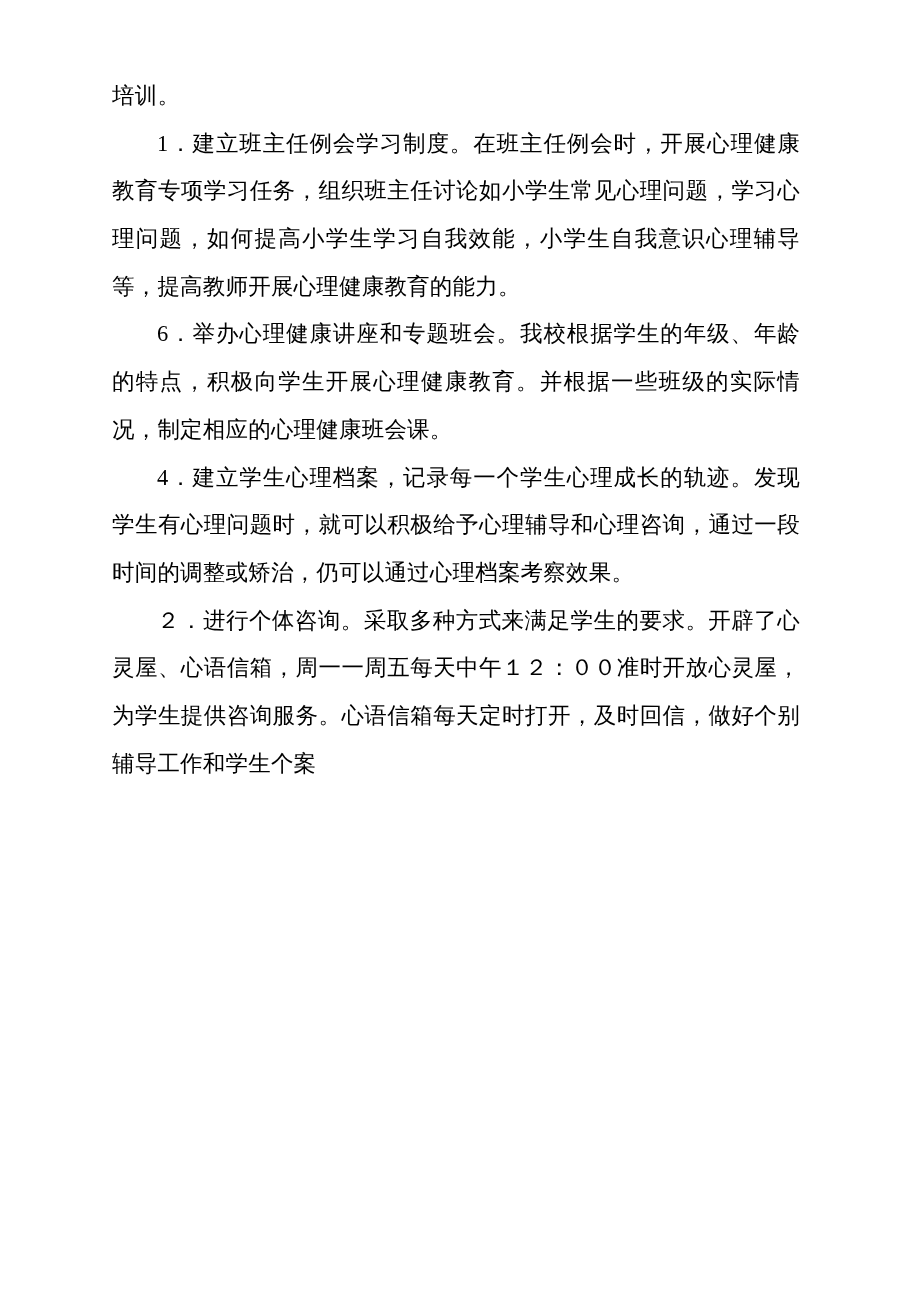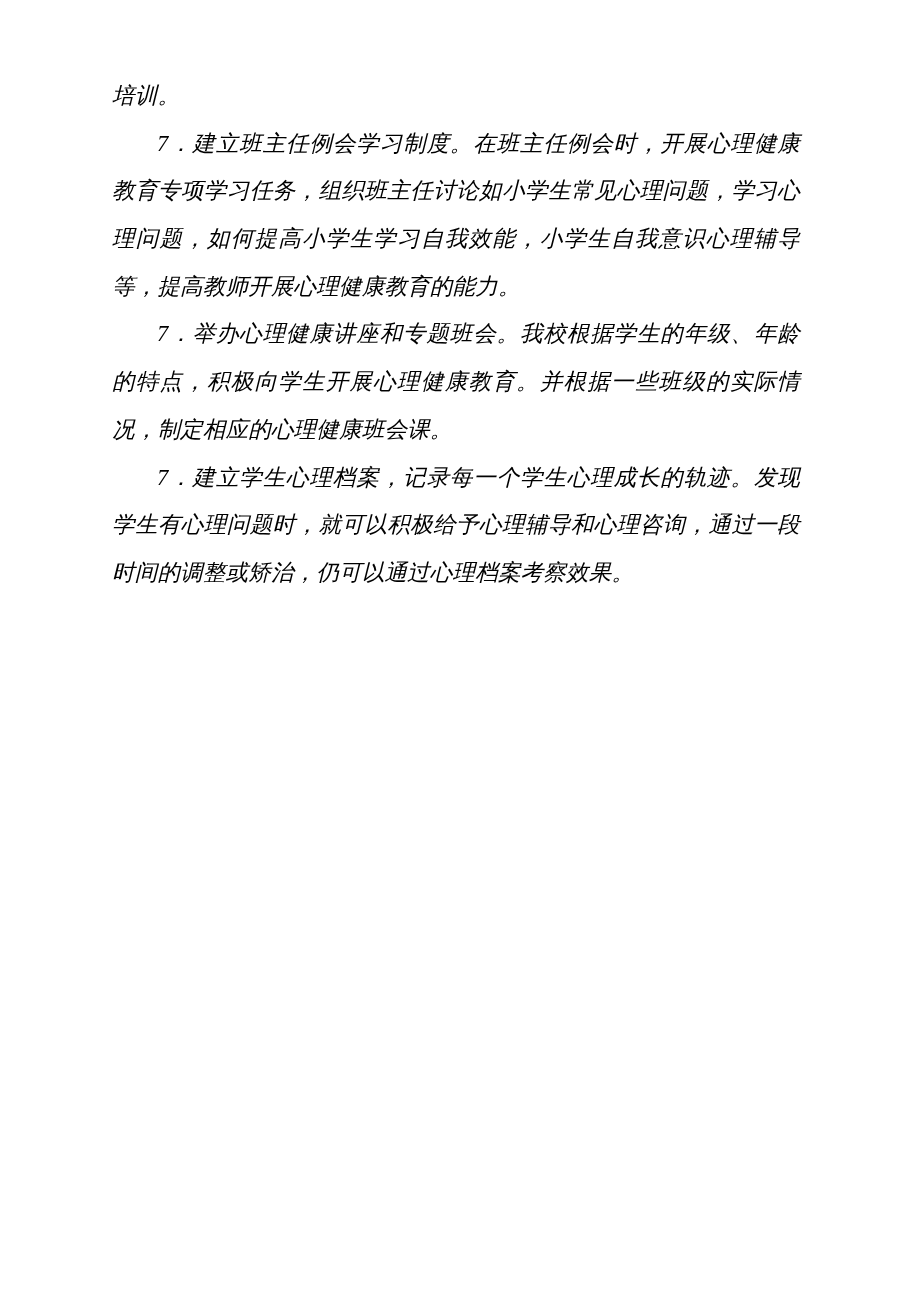--- a/index.html
+++ b/index.html
@@ -24,29 +24,29 @@
     font-size: 22.5px;
     line-height: 2.12;
     letter-spacing: 0.2px;
     text-align: justify;
     text-justify: inter-ideograph;
   }
   .para {
     margin: 0 8px 0 0;
     text-indent: 2em;
     white-space: normal;
-    font-style: italic;
   }
   .para.first {
     text-indent: 0;
   }
 </style>
 </head>
 <body>
 
 <div class="page">
   <div class="doc-body">
     <p class="para first">培训。</p>
-    <p class="para">7．建立班主任例会学习制度。在班主任例会时，开展心理健康教育专项学习任务，组织班主任讨论如小学生常见心理问题，学习心理问题，如何提高小学生学习自我效能，小学生自我意识心理辅导等，提高教师开展心理健康教育的能力。</p>
-    <p class="para">7．举办心理健康讲座和专题班会。我校根据学生的年级、年龄的特点，积极向学生开展心理健康教育。并根据一些班级的实际情况，制定相应的心理健康班会课。</p>
-    <p class="para">7．建立学生心理档案，记录每一个学生心理成长的轨迹。发现学生有心理问题时，就可以积极给予心理辅导和心理咨询，通过一段时间的调整或矫治，仍可以通过心理档案考察效果。</p>
+    <p class="para">1．建立班主任例会学习制度。在班主任例会时，开展心理健康教育专项学习任务，组织班主任讨论如小学生常见心理问题，学习心理问题，如何提高小学生学习自我效能，小学生自我意识心理辅导等，提高教师开展心理健康教育的能力。</p>
+    <p class="para">6．举办心理健康讲座和专题班会。我校根据学生的年级、年龄的特点，积极向学生开展心理健康教育。并根据一些班级的实际情况，制定相应的心理健康班会课。</p>
+    <p class="para">4．建立学生心理档案，记录每一个学生心理成长的轨迹。发现学生有心理问题时，就可以积极给予心理辅导和心理咨询，通过一段时间的调整或矫治，仍可以通过心理档案考察效果。</p>
+    <p class="para">２．进行个体咨询。采取多种方式来满足学生的要求。开辟了心灵屋、心语信箱，周一一周五每天中午１２：００准时开放心灵屋，为学生提供咨询服务。心语信箱每天定时打开，及时回信，做好个别辅导工作和学生个案</p>
   </div>
 </div>
 
 </body></html>

